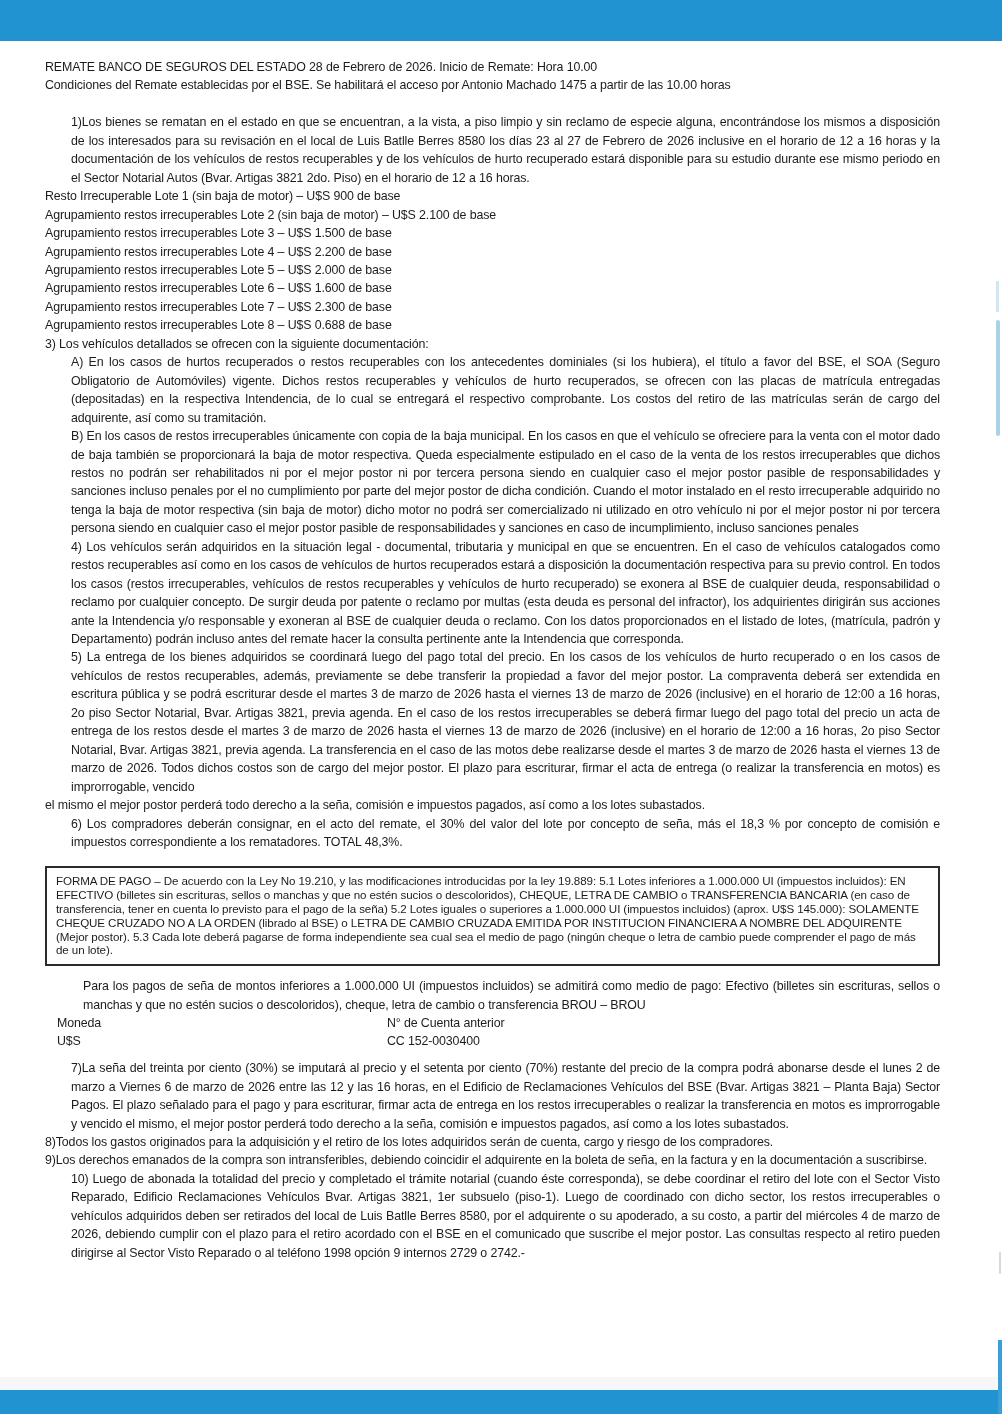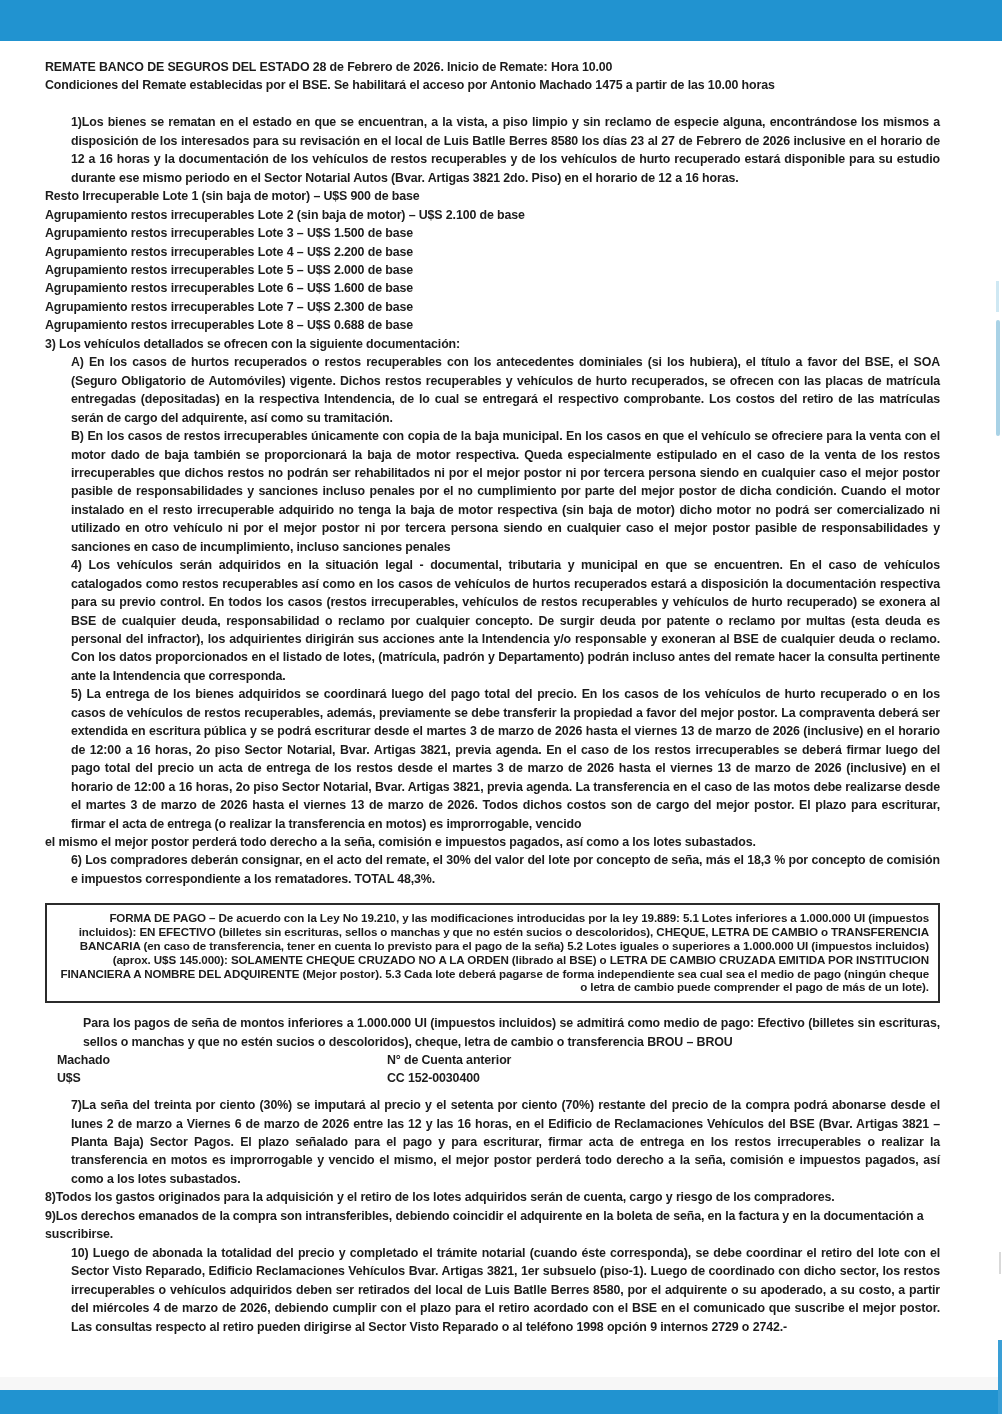--- a/index.html
+++ b/index.html
@@ -20,34 +20,34 @@
 
   
   .edge{position:absolute;z-index:5;}
   .edge.thumb-upper{left:996px;top:281px;width:3px;height:31px;background:#cfe8f3;}
   .edge.thumb-main{left:996px;top:320px;width:4px;height:116px;background:#a9d2e6;border-radius:2px;}
   .edge.tick{left:999px;top:1252px;width:2px;height:22px;background:#d9d9d9;}
   .edge.bottom-strip{left:998px;top:1340px;width:4px;height:74px;background:#3a9fd6;}
 
   .doc{
     position:absolute;left:45px;top:58px;width:895px;
-    font-size:12.4px;line-height:18.45px;letter-spacing:-0.12px;font-weight:bold;
+    font-size:12.4px;line-height:18.45px;letter-spacing:-0.12px;
   }
   .line{white-space:normal;}
   .para{text-align:justify;margin-left:26px;}
   .indent{padding-left:12px;}
   .gap-line{height:18.45px;}
   .gap-small{height:9px;}
 
   .payment-box{
     border:2px solid var(--box-border);
     margin:15px 0 11px 0;
     padding:6px 9px 7px 9px;
     font-size:11.6px;line-height:13.8px;letter-spacing:-0.1px;
-    text-align:right;
+    text-align:left;
   }
   .cols{display:flex;padding-left:12px;line-height:18px;}
   .col{flex:0 0 auto;}
   .col:nth-child(1){width:330px;}
   .col:nth-child(2){width:301px;}
   .col:nth-child(3){flex:1 1 auto;}
 </style>
 </head>
 <body style="background: rgb(255, 255, 255); color: rgb(28, 28, 28);">
 
@@ -70,21 +70,21 @@
     <div class="para">A) En los casos de hurtos recuperados o restos recuperables con los antecedentes dominiales (si los hubiera), el título a favor del BSE, el SOA (Seguro Obligatorio de Automóviles) vigente. Dichos restos recuperables y vehículos de hurto recuperados, se ofrecen con las placas de matrícula entregadas (depositadas) en la respectiva Intendencia, de lo cual se entregará el respectivo comprobante. Los costos del retiro de las matrículas serán de cargo del adquirente, así como su tramitación.</div>
     <div class="para">B) En los casos de restos irrecuperables únicamente con copia de la baja municipal. En los casos en que el vehículo se ofreciere para la venta con el motor dado de baja también se proporcionará la baja de motor respectiva. Queda especialmente estipulado en el caso de la venta de los restos irrecuperables que dichos restos no podrán ser rehabilitados ni por el mejor postor ni por tercera persona siendo en cualquier caso el mejor postor pasible de responsabilidades y sanciones incluso penales por el no cumplimiento por parte del mejor postor de dicha condición. Cuando el motor instalado en el resto irrecuperable adquirido no tenga la baja de motor respectiva (sin baja de motor) dicho motor no podrá ser comercializado ni utilizado en otro vehículo ni por el mejor postor ni por tercera persona siendo en cualquier caso el mejor postor pasible de responsabilidades y sanciones en caso de incumplimiento, incluso sanciones penales</div>
     <div class="para">4) Los vehículos serán adquiridos en la situación legal - documental, tributaria y municipal en que se encuentren. En el caso de vehículos catalogados como restos recuperables así como en los casos de vehículos de hurtos recuperados estará a disposición la documentación respectiva para su previo control. En todos los casos (restos irrecuperables, vehículos de restos recuperables y vehículos de hurto recuperado) se exonera al BSE de cualquier deuda, responsabilidad o reclamo por cualquier concepto. De surgir deuda por patente o reclamo por multas (esta deuda es personal del infractor), los adquirientes dirigirán sus acciones ante la Intendencia y/o responsable y exoneran al BSE de cualquier deuda o reclamo. Con los datos proporcionados en el listado de lotes, (matrícula, padrón y Departamento) podrán incluso antes del remate hacer la consulta pertinente ante la Intendencia que corresponda.</div>
     <div class="para">5) La entrega de los bienes adquiridos se coordinará luego del pago total del precio. En los casos de los vehículos de hurto recuperado o en los casos de vehículos de restos recuperables, además, previamente se debe transferir la propiedad a favor del mejor postor. La compraventa deberá ser extendida en escritura pública y se podrá escriturar desde el martes 3 de marzo de 2026 hasta el viernes 13 de marzo de 2026 (inclusive) en el horario de 12:00 a 16 horas, 2o piso Sector Notarial, Bvar. Artigas 3821, previa agenda. En el caso de los restos irrecuperables se deberá firmar luego del pago total del precio un acta de entrega de los restos desde el martes 3 de marzo de 2026 hasta el viernes 13 de marzo de 2026 (inclusive) en el horario de 12:00 a 16 horas, 2o piso Sector Notarial, Bvar. Artigas 3821, previa agenda. La transferencia en el caso de las motos debe realizarse desde el martes 3 de marzo de 2026 hasta el viernes 13 de marzo de 2026. Todos dichos costos son de cargo del mejor postor. El plazo para escriturar, firmar el acta de entrega (o realizar la transferencia en motos) es improrrogable, vencido</div>
     <div class="line">el mismo el mejor postor perderá todo derecho a la seña, comisión e impuestos pagados, así como a los lotes subastados.</div>
     <div class="para">6) Los compradores deberán consignar, en el acto del remate, el 30% del valor del lote por concepto de seña, más el 18,3 % por concepto de comisión e impuestos correspondiente a los rematadores. TOTAL 48,3%.</div>
     <div class="payment-box">FORMA DE PAGO – De acuerdo con la Ley No 19.210, y las modificaciones introducidas por la ley 19.889: 5.1 Lotes inferiores a 1.000.000 UI (impuestos incluidos): EN EFECTIVO (billetes sin escrituras, sellos o manchas y que no estén sucios o descoloridos), CHEQUE, LETRA DE CAMBIO o TRANSFERENCIA BANCARIA (en caso de transferencia, tener en cuenta lo previsto para el pago de la seña) 5.2 Lotes iguales o superiores a 1.000.000 UI (impuestos incluidos) (aprox. U$S 145.000): SOLAMENTE CHEQUE CRUZADO NO A LA ORDEN (librado al BSE) o LETRA DE CAMBIO CRUZADA EMITIDA POR INSTITUCION FINANCIERA A NOMBRE DEL ADQUIRENTE (Mejor postor). 5.3 Cada lote deberá pagarse de forma independiente sea cual sea el medio de pago (ningún cheque o letra de cambio puede comprender el pago de más de un lote).</div>
     <div class="para indent">Para los pagos de seña de montos inferiores a 1.000.000 UI (impuestos incluidos) se admitirá como medio de pago: Efectivo (billetes sin escrituras, sellos o manchas y que no estén sucios o descoloridos), cheque, letra de cambio o transferencia BROU – BROU</div>
     <div class="cols">
       <div class="col">
-        <div>Machado</div>
+        <div>Moneda</div>
         <div>U$S</div>
       </div>
       <div class="col">
         <div>N° de Cuenta anterior</div>
         <div>CC 152-0030400</div>
       </div>
     </div>
     <div class="gap-small"></div>
     <div class="para">7)La seña del treinta por ciento (30%) se imputará al precio y el setenta por ciento (70%) restante del precio de la compra podrá abonarse desde el lunes 2 de marzo a Viernes 6 de marzo de 2026 entre las 12 y las 16 horas, en el Edificio de Reclamaciones Vehículos del BSE (Bvar. Artigas 3821 – Planta Baja) Sector Pagos. El plazo señalado para el pago y para escriturar, firmar acta de entrega en los restos irrecuperables o realizar la transferencia en motos es improrrogable y vencido el mismo, el mejor postor perderá todo derecho a la seña, comisión e impuestos pagados, así como a los lotes subastados.</div>
     <div class="line">8)Todos los gastos originados para la adquisición y el retiro de los lotes adquiridos serán de cuenta, cargo y riesgo de los compradores.</div>

